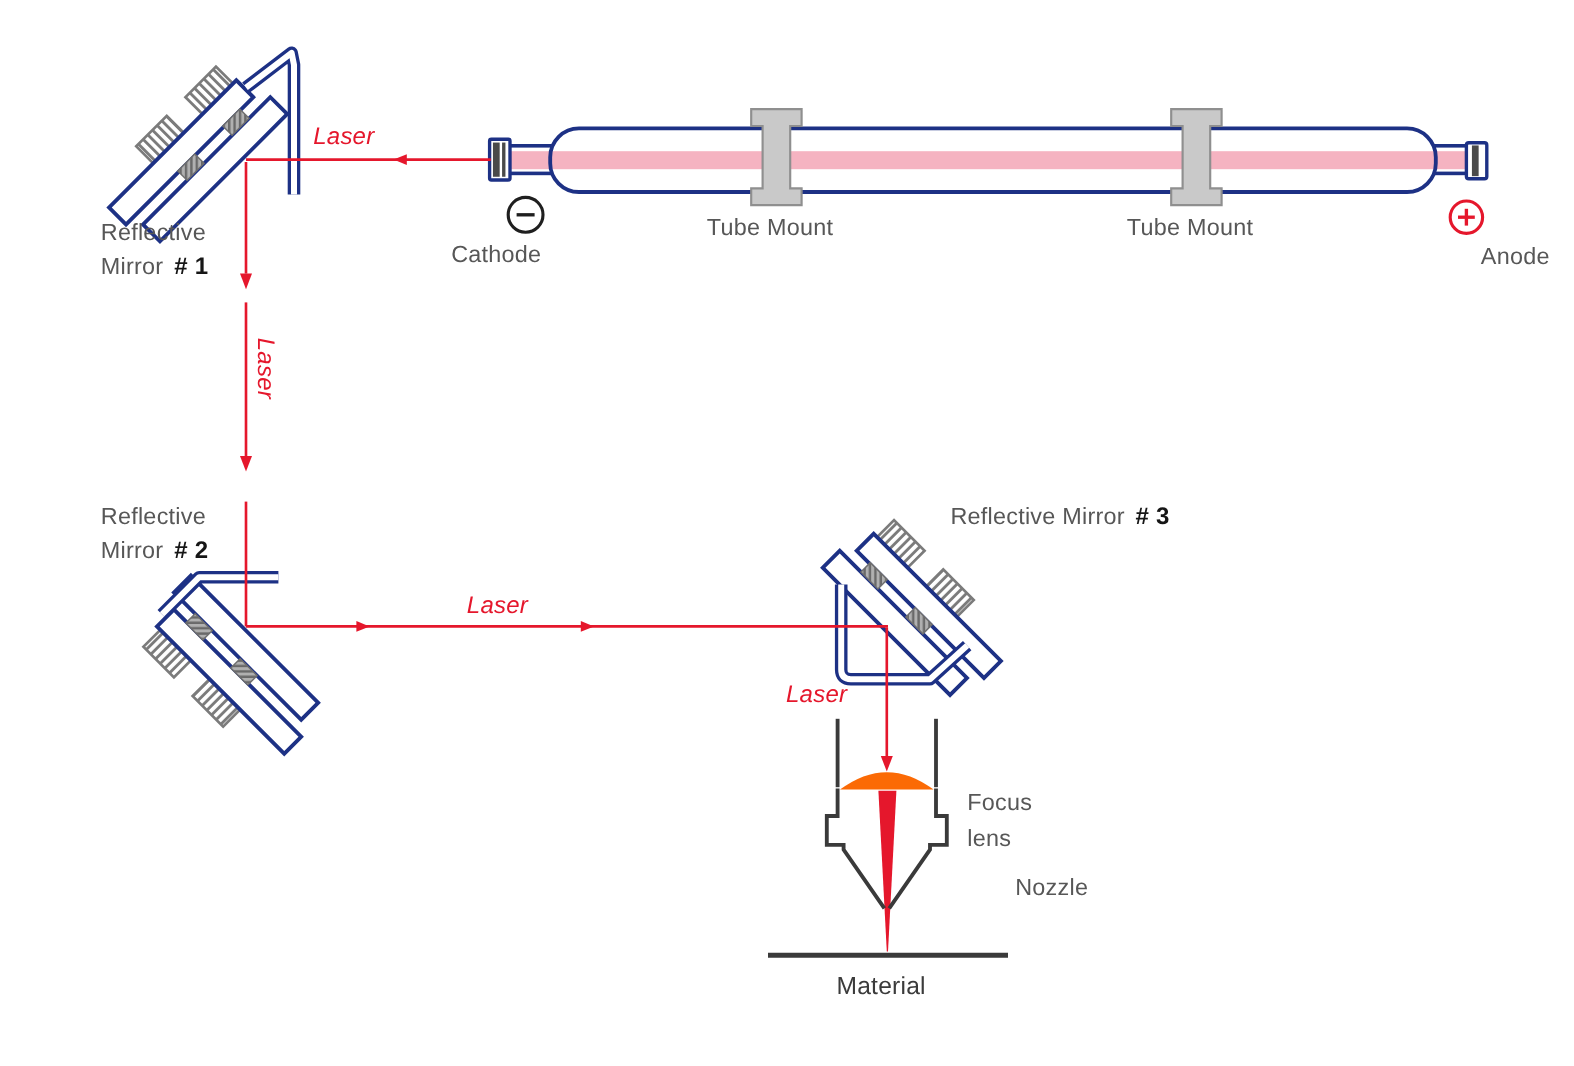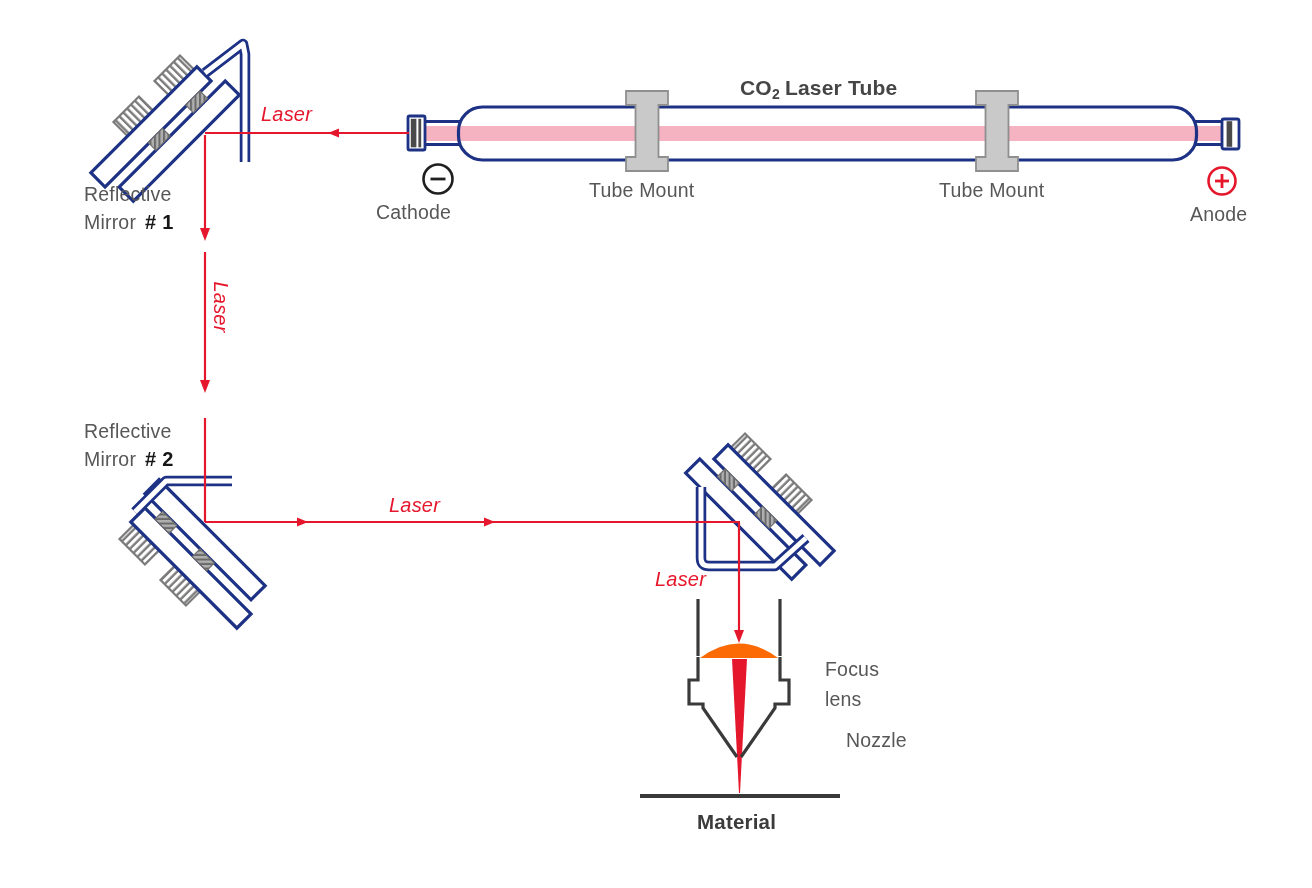--- a/index.html
+++ b/index.html
@@ -12,21 +12,21 @@
          font-family:"Liberation Sans",sans-serif;}
   .stage svg{position:absolute;left:0;top:0;}
   .lbl{position:absolute;font-size:19.5px;line-height:28px;color:var(--text-gray);
        white-space:nowrap;letter-spacing:.2px;}
   .lbl .num{font-weight:700;color:var(--num-black);margin-left:9px;font-size:20px;}
   .laser{color:var(--beam-red);font-style:italic;font-size:20px;line-height:22px;}
   .laser.vertical{width:64px;height:22px;text-align:center;transform:rotate(90deg);transform-origin:center;}
   .title-label{font-weight:700;font-size:21px;color:var(--title-gray);letter-spacing:.2px;}
   .title-label .subscript{font-size:14px;vertical-align:-4px;}
   .title-label .title-rest{margin-left:5px;}
-  .bold-dark{font-weight:700;font-size:20.5px;color:#3b3b3b;}
+  .bold-dark{font-weight:400;font-size:20.5px;color:#3b3b3b;}
   
   .rl{stroke:var(--beam-red);stroke-width:2.2;fill:none;}
   .rf{fill:var(--beam-red);stroke:none;}
   .nv{stroke:var(--tube-navy);fill:#fff;}
   .nvl{stroke:var(--tube-navy);fill:none;}
   .dk{stroke:var(--dark-gray);fill:none;}
   .armO{stroke:var(--tube-navy);stroke-width:10.5;fill:none;stroke-linejoin:round;}
   .armI{stroke:#fff;stroke-width:5;fill:none;stroke-linejoin:round;}
 </style>
 </head>
@@ -128,36 +128,36 @@
 <div class="lbl" style="left:84px;top:180px;">
   <div>Reflective</div>
   <div><span>Mirror</span><span class="num"># 1</span></div>
 </div>
 
 <div class="lbl" style="left:84px;top:417px;">
   <div>Reflective</div>
   <div><span>Mirror</span><span class="num"># 2</span></div>
 </div>
 
-
-<div class="lbl title-label" style="left:740px;top:74px;">
-  <span>CO</span><span class="subscript">2</span><span class="title-rest">Laser Tube</span>
+<div class="lbl" style="left:792px;top:417px;">
+  <span>Reflective Mirror</span><span class="num"># 3</span>
 </div>
 
+
 <div class="lbl" style="left:376px;top:198px;">Cathode</div>
-<div class="lbl" style="left:1190px;top:200px;">Anode</div>
+<div class="lbl" style="left:1234px;top:200px;">Anode</div>
 
 <div class="lbl" style="left:589px;top:176px;">Tube Mount</div>
 <div class="lbl" style="left:939px;top:176px;">Tube Mount</div>
 
 <div class="lbl laser" style="left:261px;top:103px;">Laser</div>
 <div class="lbl laser vertical" style="left:189px;top:296px;">Laser</div>
 <div class="lbl laser" style="left:389px;top:494px;">Laser</div>
 <div class="lbl laser" style="left:655px;top:568px;">Laser</div>
 
-<div class="lbl" style="left:806px;top:654px;line-height:30px;margin-left:19px;">
+<div class="lbl" style="left:806px;top:654px;line-height:30px;">
   <div>Focus</div>
   <div>lens</div>
 </div>
 <div class="lbl" style="left:846px;top:726px;">Nozzle</div>
 <div class="lbl bold-dark" style="left:697px;top:808px;">Material</div>
 
 </div>
 
 </body></html>

